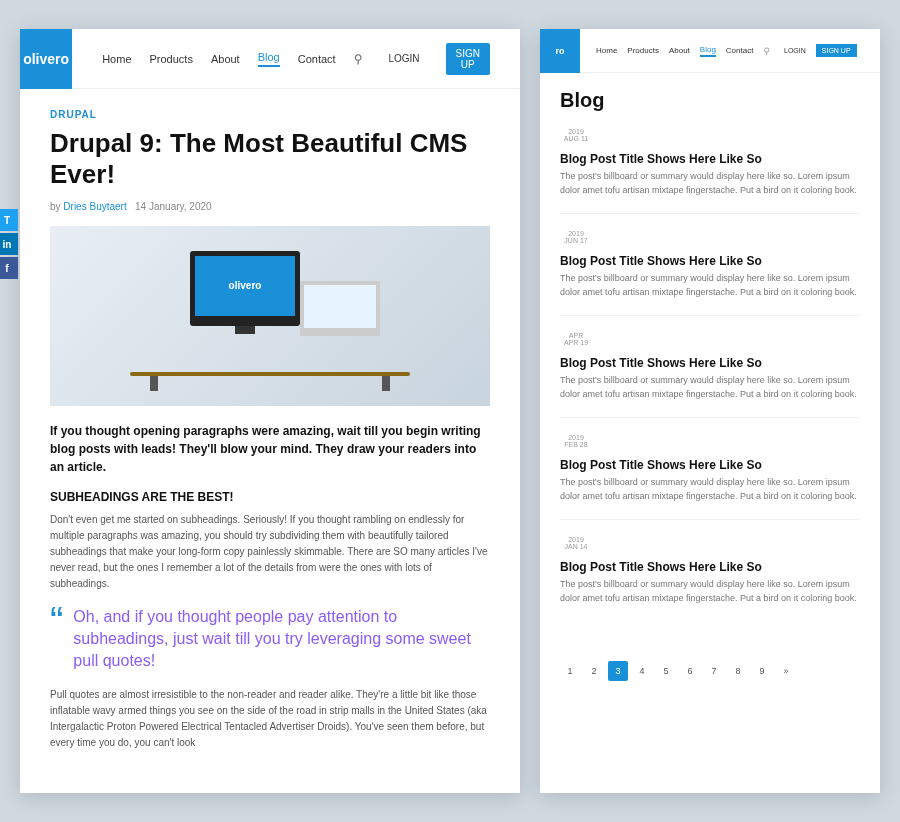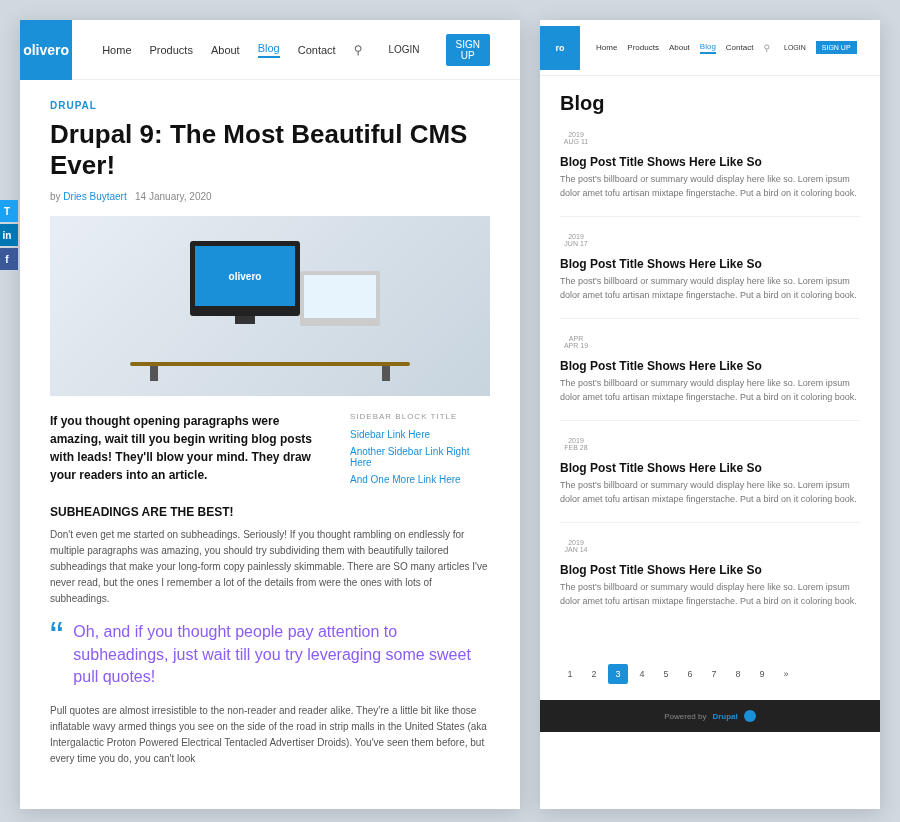--- a/index.html
+++ b/index.html
@@ -305,21 +305,21 @@
       box-shadow: 0 4px 20px rgba(0,0,0,0.15);
       flex-shrink: 0;
       position: relative;
       overflow: hidden;
     }
 
     .right-header {
       display: flex;
       align-items: center;
       padding: 0 16px;
-      height: 56px;
+      height: 44px;
       border-bottom: 1px solid #eee;
     }
     .right-logo-box {
       background: #1a90d9;
       width: 40px;
       height: 44px;
       display: flex;
       align-items: center;
       justify-content: center;
       margin-left: -16px;
@@ -514,26 +514,20 @@
           <div class="desk-surface"></div>
           <div class="desk-legs">
             <div class="desk-leg"></div>
             <div class="desk-leg"></div>
           </div>
         </div>
       </div>
 
       <div class="two-col">
         <p class="article-lead">If you thought opening paragraphs were amazing, wait till you begin writing blog posts with leads! They'll blow your mind. They draw your readers into an article.</p>
-        <div class="sidebar-block">
-          <div class="sidebar-block-title">SIDEBAR BLOCK TITLE</div>
-          <a class="sidebar-link">Sidebar Link Here</a>
-          <a class="sidebar-link">Another Sidebar Link Right Here</a>
-          <a class="sidebar-link">And One More Link Here</a>
-        </div>
       </div>
 
 
       <div class="subheading">SUBHEADINGS ARE THE BEST!</div>
       <p class="article-body">Don't even get me started on subheadings. Seriously! If you thought rambling on endlessly for multiple paragraphs was amazing, you should try subdividing them with beautifully tailored subheadings that make your long-form copy painlessly skimmable. There are SO many articles I've never read, but the ones I remember a lot of the details from were the ones with lots of subheadings.</p>
 
       <div class="pull-quote">
         <span class="quote-mark">“</span>
         <div>
           <p class="pull-quote-text">Oh, and if you thought people pay attention to subheadings, just wait till you try leveraging some sweet pull quotes!</p>
@@ -627,20 +621,15 @@
       <div class="page-item active">3</div>
       <div class="page-item">4</div>
       <div class="page-item">5</div>
       <div class="page-item">6</div>
       <div class="page-item">7</div>
       <div class="page-item">8</div>
       <div class="page-item">9</div>
       <div class="page-item">»</div>
     </div>
 
-    <div class="right-footer">
-      <span class="footer-text">Powered by</span>
-      <span class="footer-drupal">Drupal</span>
-      <span class="drupal-icon"></span>
-    </div>
   </div>
 
 </div>
 
 </body></html>

